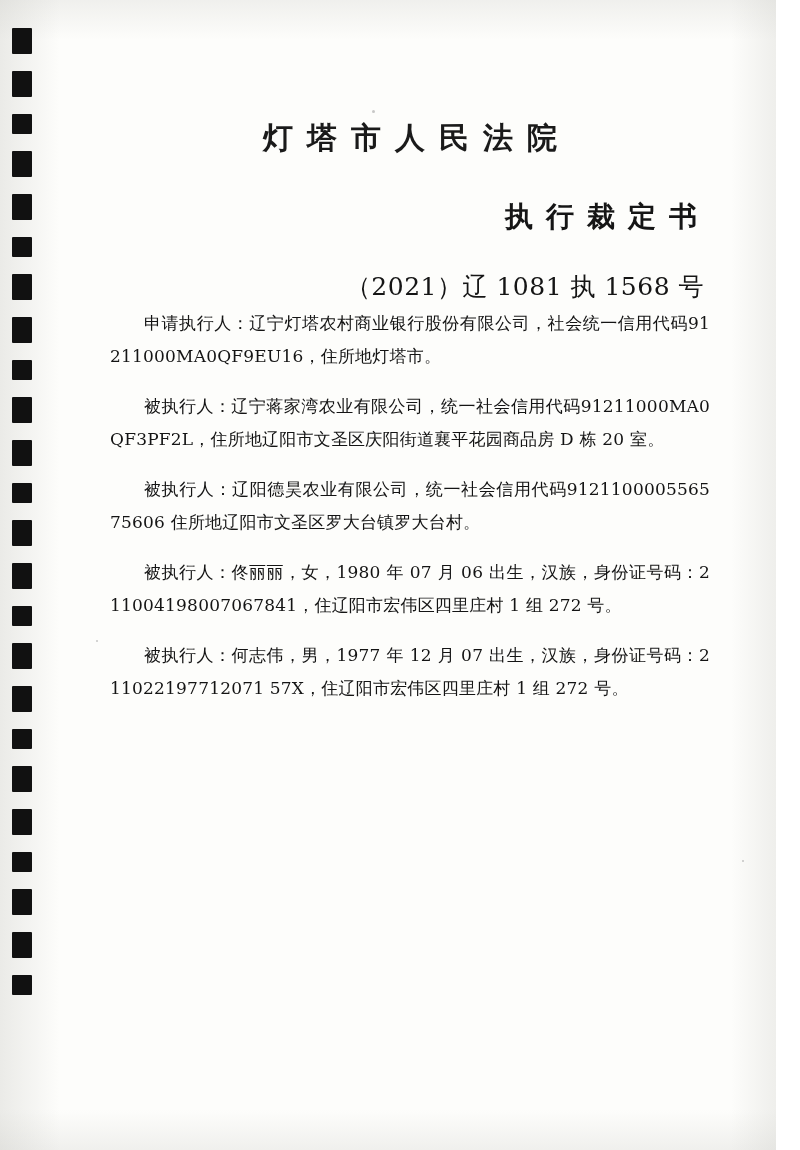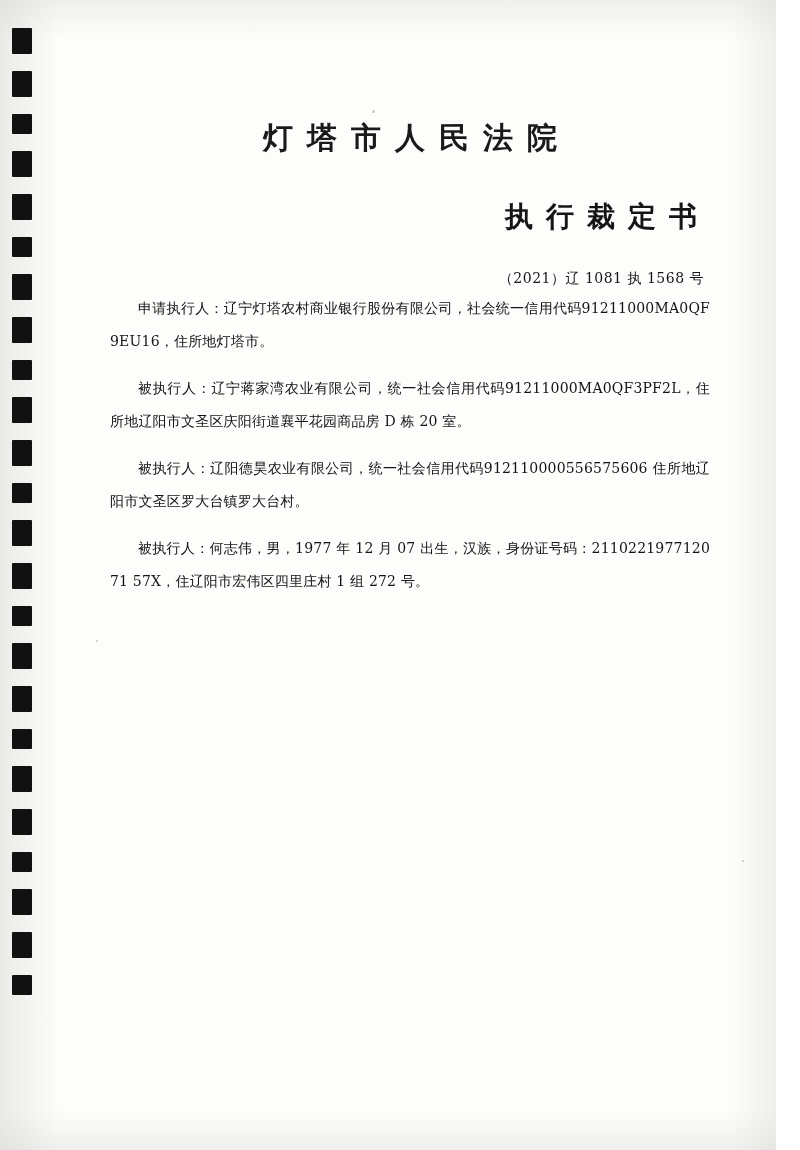--- a/index.html
+++ b/index.html
@@ -80,29 +80,29 @@
     font-size: 28px;
     font-weight: bold;
     letter-spacing: 13px;
     text-indent: 13px;
     color: #151515;
   }
 
   .case-no {
     margin-top: 34px;
     text-align: right;
-    font-size: 14px;
+    font-size: 25px;
     color: #151515;
     letter-spacing: 0.5px;
     padding-right: 6px;
   }
 
   .para {
     margin-top: 4px;
-    font-size: 14px;
+    font-size: 17px;
     line-height: 33px;
     color: #141414;
     text-align: justify;
     text-justify: inter-ideograph;
     text-indent: 2em;
     letter-spacing: 0.2px;
     word-break: break-all;
   }
 
   .speck {
@@ -148,20 +148,21 @@
 
   <div class="doc-body">
 
     <div class="title-main">灯塔市人民法院</div>
     <div class="title-sub">执行裁定书</div>
     <div class="case-no">（2021）辽 1081 执 1568 号</div>
 
     <p class="para">申请执行人：辽宁灯塔农村商业银行股份有限公司，社会统一信用代码91211000MA0QF9EU16，住所地灯塔市。</p>
     <p class="para">被执行人：辽宁蒋家湾农业有限公司，统一社会信用代码91211000MA0QF3PF2L，住所地辽阳市文圣区庆阳街道襄平花园商品房 D 栋 20 室。</p>
     <p class="para">被执行人：辽阳德昊农业有限公司，统一社会信用代码912110000556575606 住所地辽阳市文圣区罗大台镇罗大台村。</p>
+    <p class="para">被执行人：佟丽丽，女，1980 年 07 月 06 出生，汉族，身份证号码：211004198007067841，住辽阳市宏伟区四里庄村 1 组 272 号。</p>
     <p class="para">被执行人：何志伟，男，1977 年 12 月 07 出生，汉族，身份证号码：211022197712071 57X，住辽阳市宏伟区四里庄村 1 组 272 号。</p>
 
   </div>
 
   <div class="speck" style="left:372px; top:110px; width:3px; height:3px;"></div>
   <div class="speck" style="left:96px; top:640px; width:2px; height:2px;"></div>
   <div class="speck" style="left:742px; top:860px; width:2px; height:2px;"></div>
 
 </div>
 

